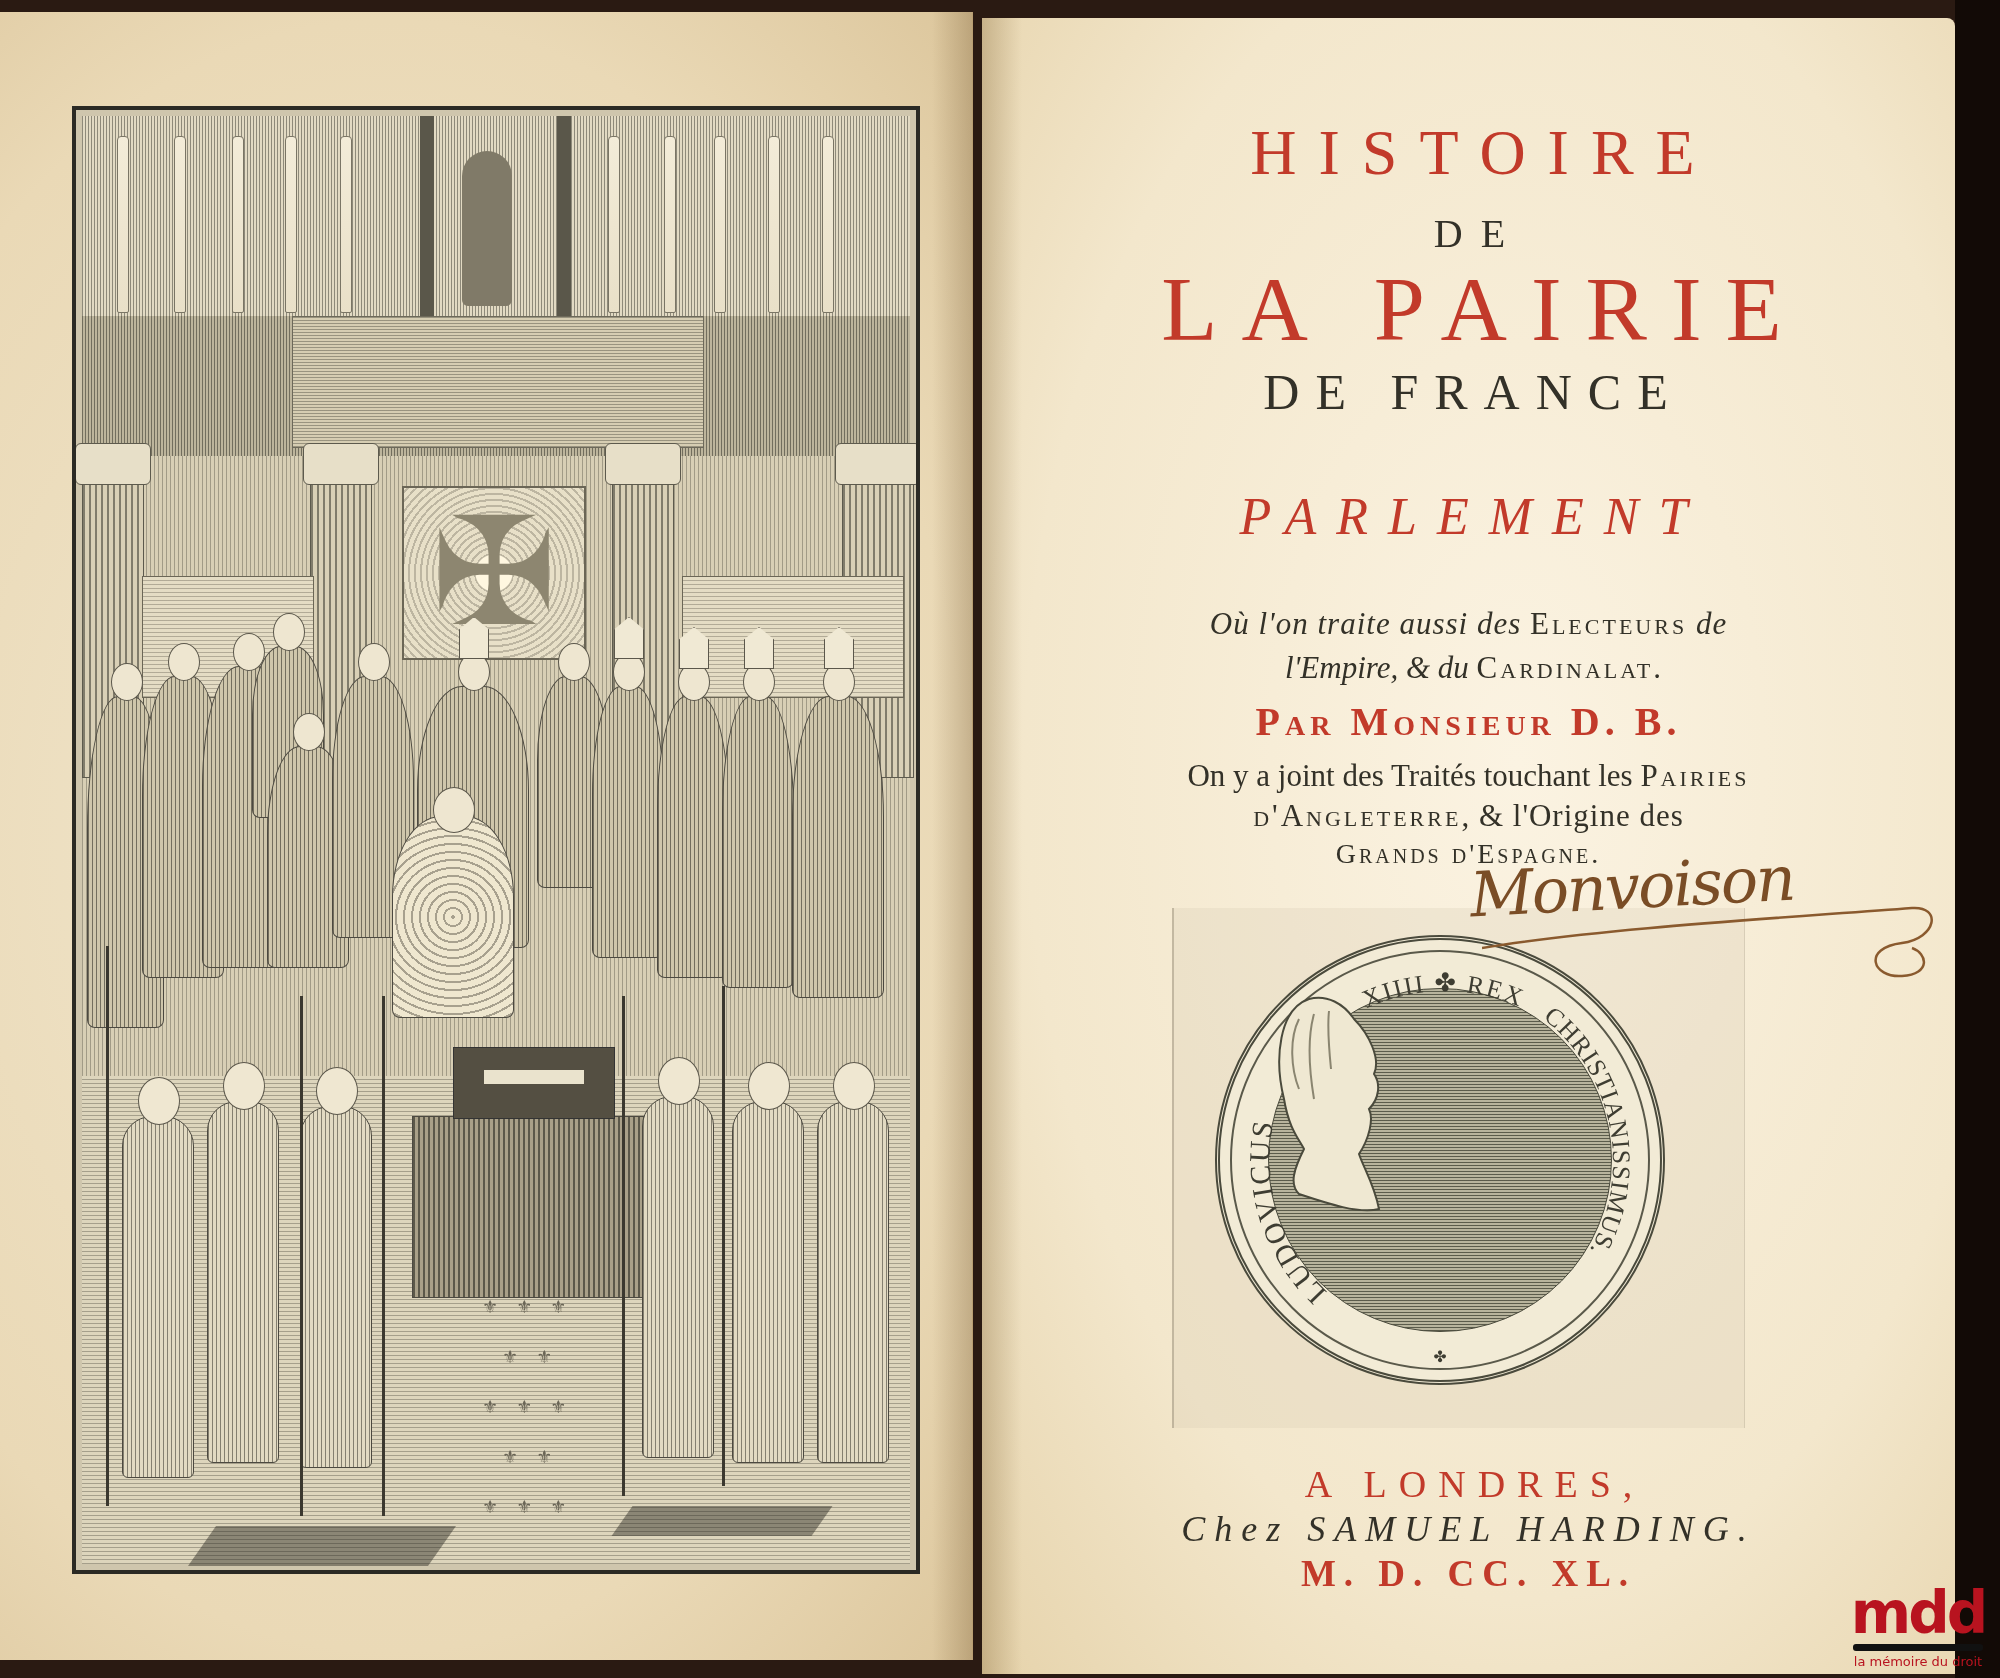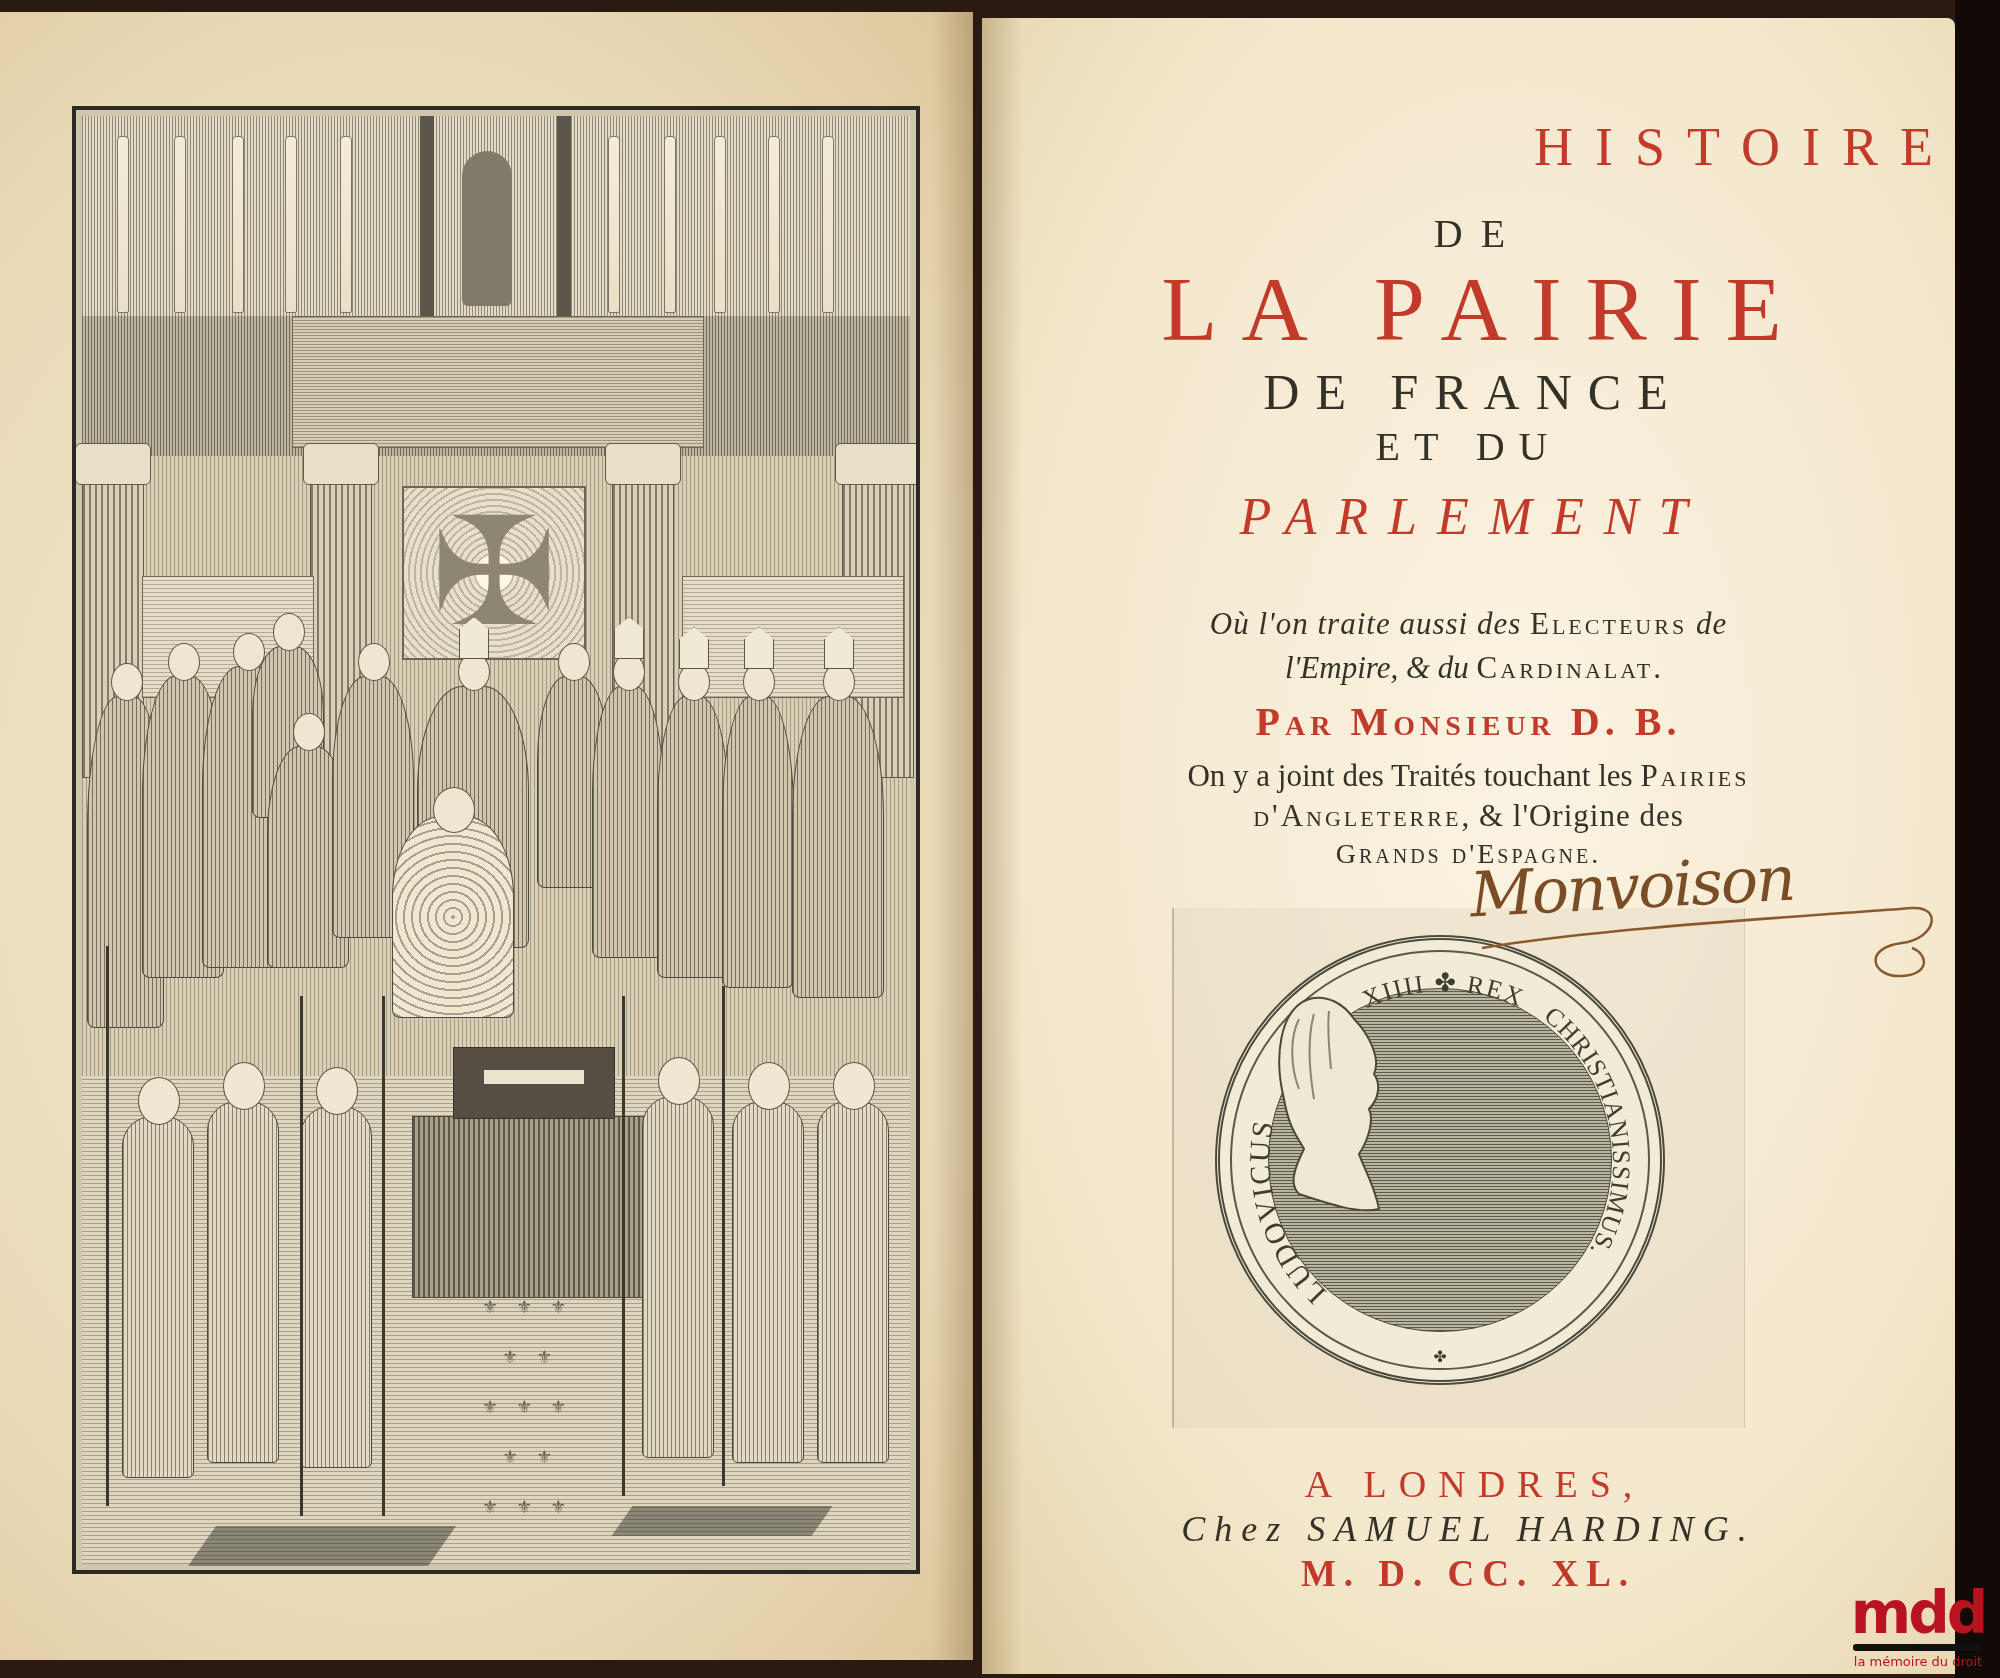--- a/index.html
+++ b/index.html
@@ -55,21 +55,21 @@
   .guard .head { position:absolute; left:50%; top:-40px; width:40px; height:46px; margin-left:-20px; border-radius:50%; background:#efe7d1; border:1px solid #5b574b; }
   .halberd { position:absolute; width:3px; background:#3b382f; }
   .fleur-row { position:absolute; color:#6a6556; font-size:18px; letter-spacing:18px; }
   .shadow { position:absolute; background:rgba(40,38,30,0.45); transform:skewX(-35deg); }
 
   
   .tp { position:absolute; left:982px; top:18px; width:973px; height:1656px; }
   .line { position:absolute; left:0; right:0; text-align:center; white-space:nowrap; }
   .red { color:#c23a2a; }
   .blk { color:#333128; }
-  .t1 { top:98px; font-size:54px; letter-spacing:22px; text-indent:30px;text-align:right; }
+  .t1 { top:98px; font-size:64px; letter-spacing:22px; text-indent:30px; }
   .t2 { top:192px; font-size:40px; letter-spacing:18px; text-indent:20px; }
   .t3 { top:238px; font-size:92px; letter-spacing:24px; text-indent:30px; }
   .t4 { top:345px; font-size:50px; letter-spacing:16px; text-indent:10px; }
   .t5 { top:405px; font-size:40px; letter-spacing:14px; }
   .t6 { top:469px; font-size:52px; letter-spacing:20px; font-style:italic; text-indent:10px; }
   .t7 { top:528px; font-size:40px; letter-spacing:16px; font-style:italic; }
   .t8 { top:588px; font-size:31px; font-style:italic; letter-spacing:1px; }
   .t8 .sc, .t9 .sc, .t11 .sc, .t12 .sc, .t13 .sc { font-style:normal; font-variant:small-caps; letter-spacing:3px; }
   .t9 { top:632px; font-size:31px; font-style:italic;padding-left:12px; }
   .t10 { top:680px; font-size:40px; font-variant:small-caps; letter-spacing:5px; font-weight:bold; }
@@ -233,21 +233,20 @@
 
   <div class="page page-right">
     <div class="gutter-shadow-r"></div>
   </div>
 
   <div class="tp">
     <div class="line t1 red">HISTOIRE</div>
     <div class="line t2 blk">DE</div>
     <div class="line t3 red">LA PAIRIE</div>
     <div class="line t4 blk">DE FRANCE</div>
-    <div class="line t5 blk">ET DU</div>
     <div class="line t6 red">PARLEMENT</div>
 
     <div class="line t8 blk">
       <span>Où l'on traite aussi des</span>
       <span class="sc">Electeurs</span>
       <span>de</span>
     </div>
     <div class="line t9 blk">
       <span>l'Empire, &amp; du</span>
       <span class="sc">Cardinalat.</span>

